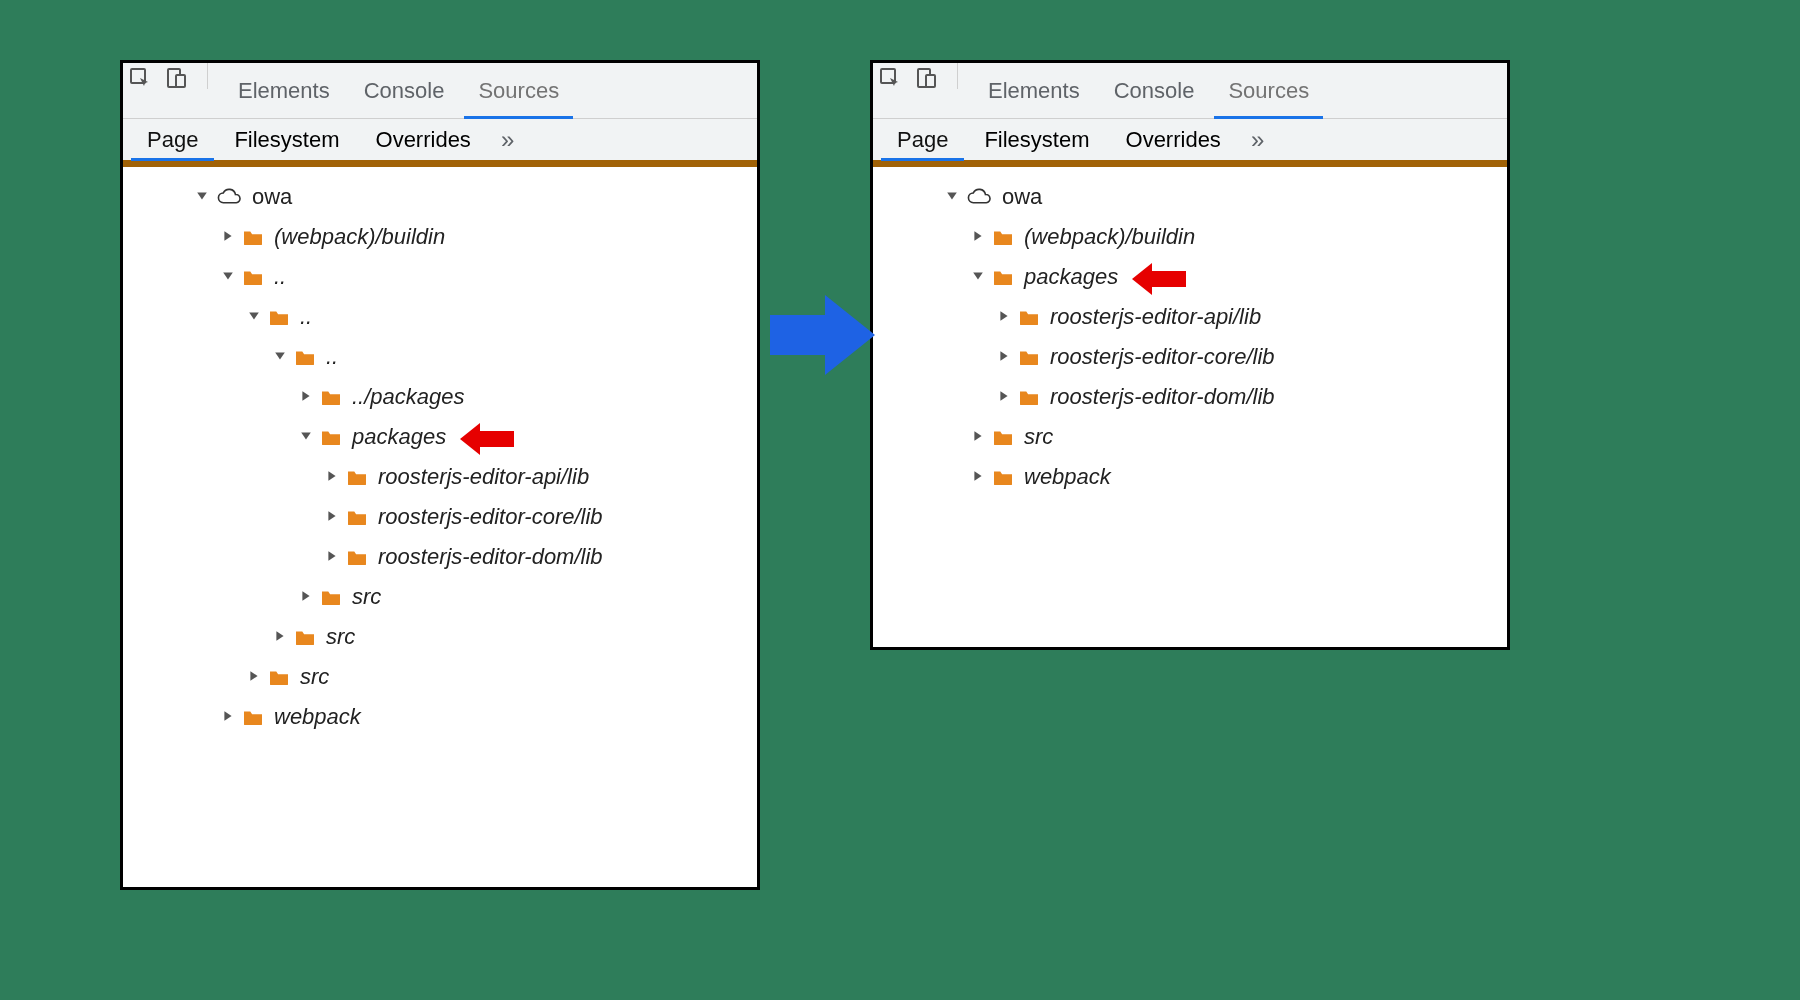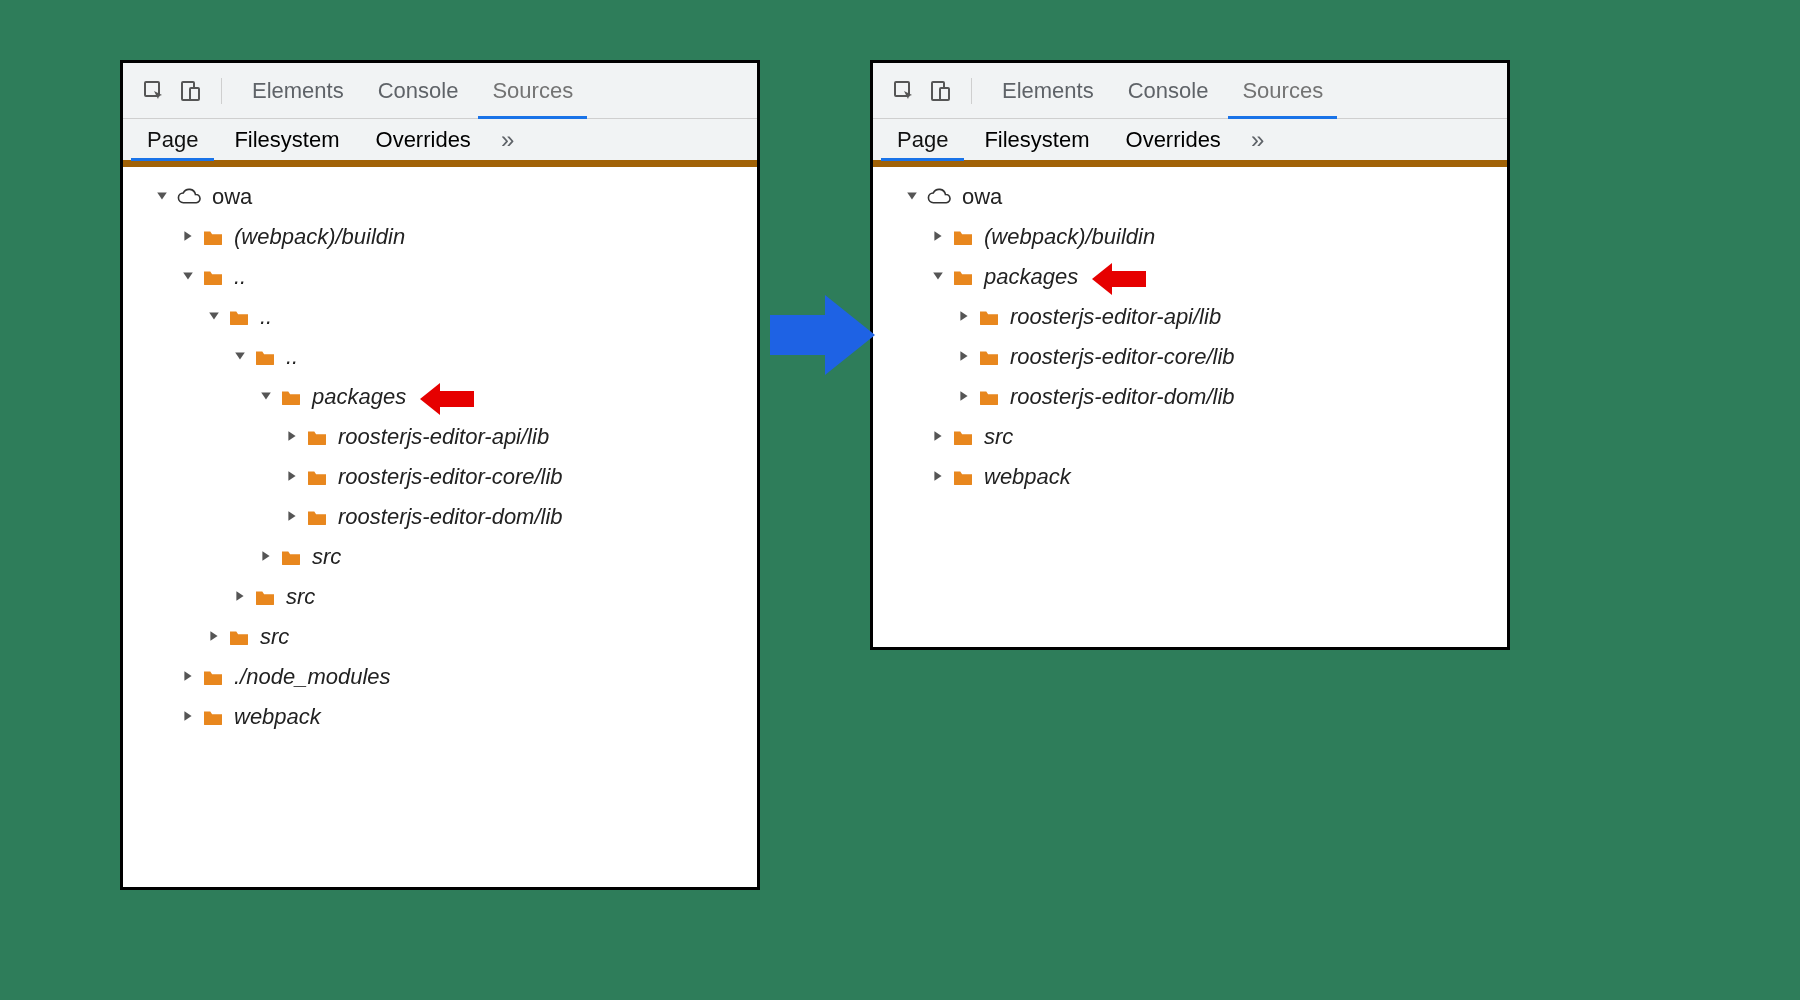--- a/index.html
+++ b/index.html
@@ -15,25 +15,25 @@
     position: absolute;
     background: #fff;
     border: 3px solid #000;
     overflow: hidden;
   }
   .panel-left { left: 120px; top: 60px; width: 640px; height: 830px; }
   .panel-right { left: 870px; top: 60px; width: 640px; height: 590px; }
 
   .tabrow {
     display: flex;
-    align-items: center;
+    align-items: flex-start;
     height: 56px;
     background: #f1f3f4;
     border-bottom: 1px solid #cfcfcf;
-    padding: 0 16px;
+    padding: 0 2px;
     gap: 6px;
   }
   .toolbar-icon {
     width: 30px; height: 30px;
     display: inline-flex; align-items: center; justify-content: center;
     color: #555;
   }
   .toolbar-sep {
     width: 1px; height: 26px; background: #cfcfcf; margin: 0 10px;
   }
@@ -86,20 +86,21 @@
   .chevmore {
     color: #5f6368;
     font-size: 24px;
     padding: 0 10px;
     cursor: pointer;
   }
 
   .tree {
     padding: 10px 23px;
     overflow: auto;
+    margin-left: 40px;
   }
   .tree-row {
     display: flex;
     align-items: center;
     height: 40px;
     white-space: nowrap;
     cursor: default;
     position: relative;
   }
   .twist {
@@ -248,20 +249,33 @@
         <span class="folder-icon">
           <svg viewBox="0 0 24 20">
             <path d="M2 4 h7 l2 3 h11 v11 a1 1 0 0 1 -1 1 H3 a1 1 0 0 1 -1 -1 z" fill="#e8871e"></path>
           </svg>
         </span>
         <span class="label italic">..</span>
       </div>
       <div class="tree-row indent-4">
         <span class="twist">
           <svg viewBox="0 0 10 10" width="12" height="12">
+            <polygon points="2,1 8,5 2,9" fill="#555"></polygon>
+          </svg>
+        </span>
+        <span class="folder-icon">
+          <svg viewBox="0 0 24 20">
+            <path d="M2 4 h7 l2 3 h11 v11 a1 1 0 0 1 -1 1 H3 a1 1 0 0 1 -1 -1 z" fill="#e8871e"></path>
+          </svg>
+        </span>
+        <span class="label italic">../packages</span>
+      </div>
+      <div class="tree-row indent-4">
+        <span class="twist">
+          <svg viewBox="0 0 10 10" width="12" height="12">
             <polygon points="1,2 9,2 5,8" fill="#555"></polygon>
           </svg>
         </span>
         <span class="folder-icon">
           <svg viewBox="0 0 24 20">
             <path d="M2 4 h7 l2 3 h11 v11 a1 1 0 0 1 -1 1 H3 a1 1 0 0 1 -1 -1 z" fill="#e8871e"></path>
           </svg>
         </span>
         <span class="label italic">packages</span>
         <span class="anno-arrow" style="margin-left: 12px; position: relative; top: 2px;">
@@ -340,33 +354,20 @@
           <svg viewBox="0 0 10 10" width="12" height="12">
             <polygon points="2,1 8,5 2,9" fill="#555"></polygon>
           </svg>
         </span>
         <span class="folder-icon">
           <svg viewBox="0 0 24 20">
             <path d="M2 4 h7 l2 3 h11 v11 a1 1 0 0 1 -1 1 H3 a1 1 0 0 1 -1 -1 z" fill="#e8871e"></path>
           </svg>
         </span>
         <span class="label italic">src</span>
-      </div>
-      <div class="tree-row indent-1">
-        <span class="twist">
-          <svg viewBox="0 0 10 10" width="12" height="12">
-            <polygon points="2,1 8,5 2,9" fill="#555"></polygon>
-          </svg>
-        </span>
-        <span class="folder-icon">
-          <svg viewBox="0 0 24 20">
-            <path d="M2 4 h7 l2 3 h11 v11 a1 1 0 0 1 -1 1 H3 a1 1 0 0 1 -1 -1 z" fill="#e8871e"></path>
-          </svg>
-        </span>
-        <span class="label italic">./node_modules</span>
       </div>
       <div class="tree-row indent-1">
         <span class="twist">
           <svg viewBox="0 0 10 10" width="12" height="12">
             <polygon points="2,1 8,5 2,9" fill="#555"></polygon>
           </svg>
         </span>
         <span class="folder-icon">
           <svg viewBox="0 0 24 20">
             <path d="M2 4 h7 l2 3 h11 v11 a1 1 0 0 1 -1 1 H3 a1 1 0 0 1 -1 -1 z" fill="#e8871e"></path>

